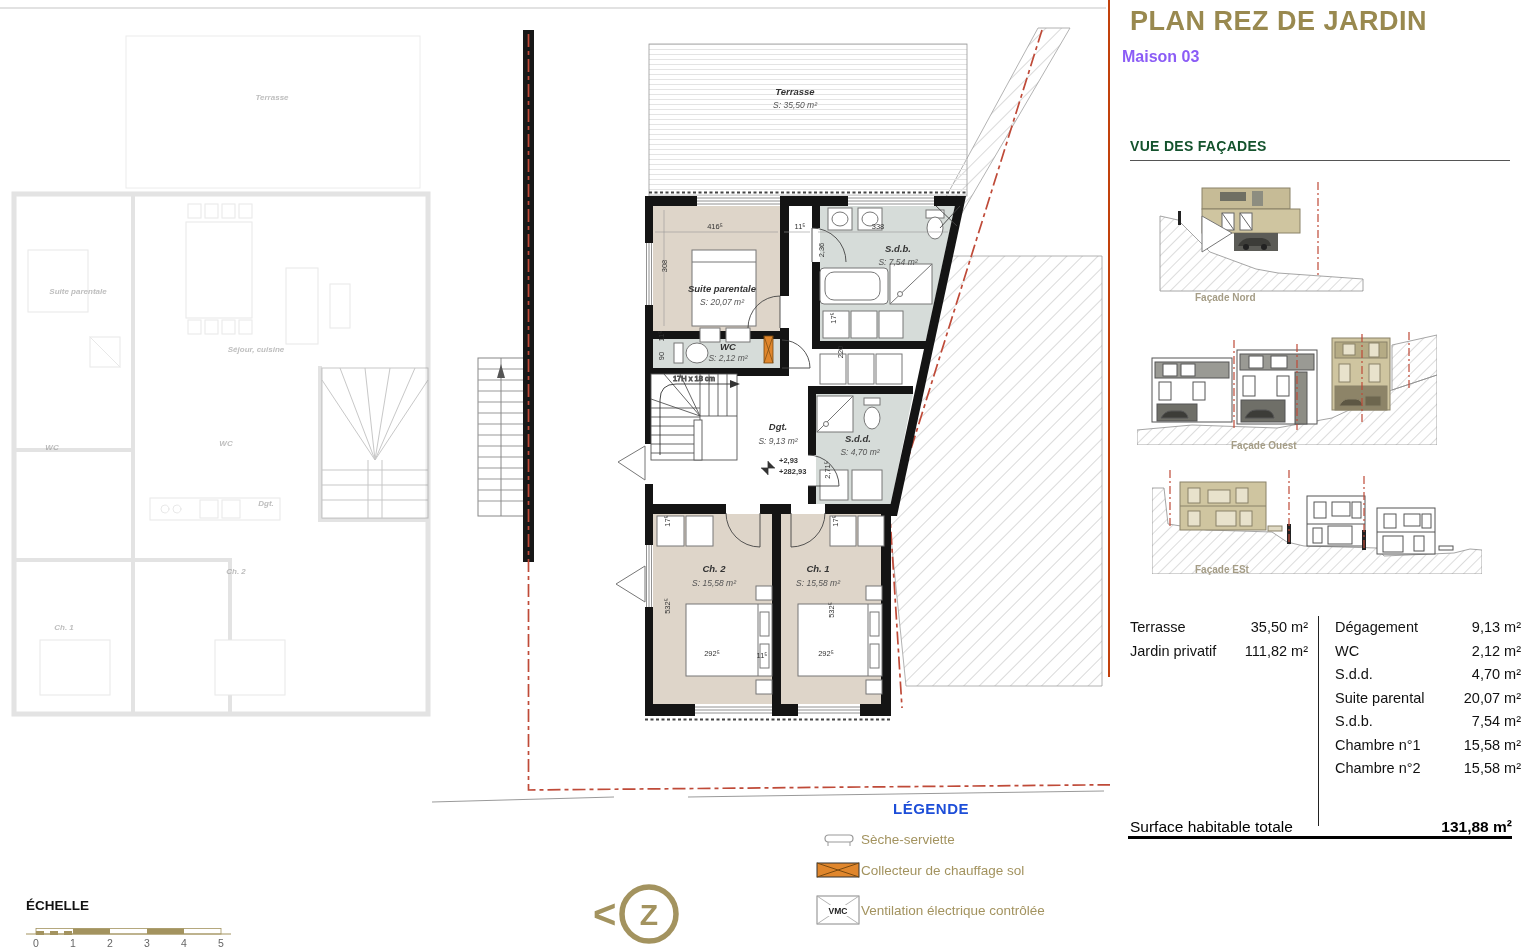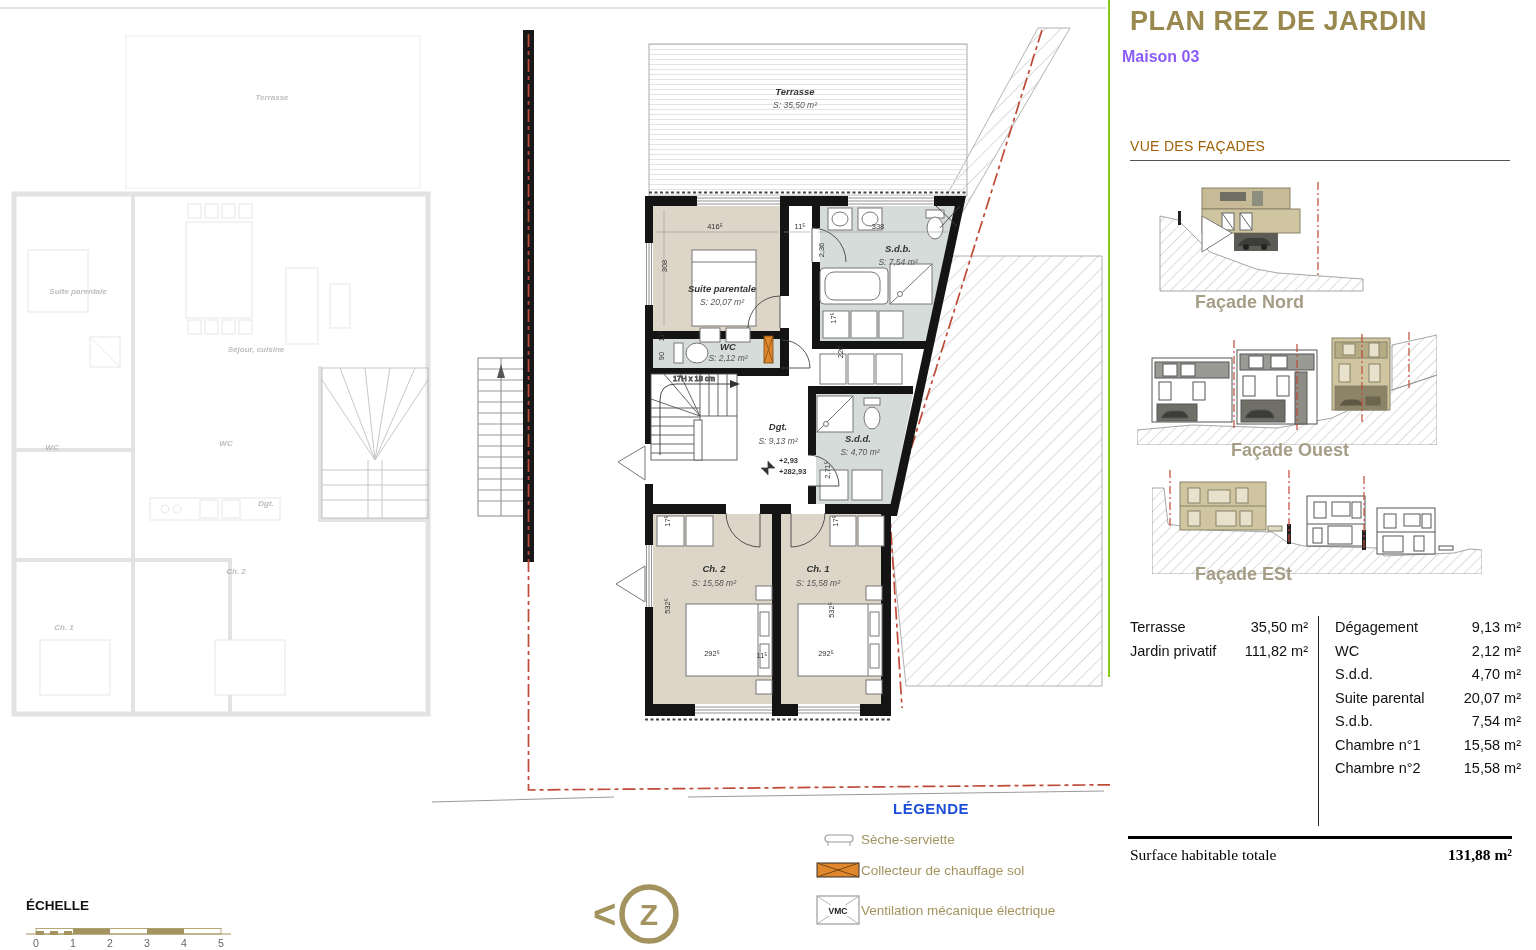--- a/index.html
+++ b/index.html
@@ -1,36 +1,36 @@
 <!DOCTYPE html>
 <html><head>
 <meta charset="utf-8">
 <style>
   html,body{margin:0;padding:0;background:#fff;}
   body{width:1536px;height:950px;position:relative;overflow:hidden;
        font-family:"Liberation Sans",sans-serif;color:#1a1a1a;}
   
   .panel{position:absolute;left:1108px;top:0;width:428px;height:677px;
-         border-left:2px solid #84cc16;box-sizing:border-box;background:#fff;}
+         border-left:2px solid #c2410c;box-sizing:border-box;background:#fff;}
   .panel .abs{position:absolute;}
   .title{left:20px;top:6px;font-size:27px;font-weight:bold;color:#99894f;letter-spacing:.5px;}
   .subtitle{left:12px;top:48px;font-size:16px;font-weight:bold;color:#8b5cf6;}
-  .fheading{left:20px;top:138px;font-size:14px;font-weight:normal;color:#a16207;letter-spacing:.3px;}
+  .fheading{left:20px;top:138px;font-size:14px;font-weight:bold;color:#14532d;letter-spacing:.3px;}
   .frule{left:20px;top:160px;width:380px;border-top:1.5px solid #555;}
-  .flabel{font-size:18px;font-weight:bold;color:#a59d86;}
+  .flabel{font-size:10px;font-weight:bold;color:#a59d86;}
   .atable{left:20px;top:612px;width:388px;height:214px;}
   .acol{position:absolute;top:4px;}
   .acol.l{left:0;width:178px;}
   .acol.r{left:188px;width:186px;border-left:1.5px solid #222;padding-left:16px;height:210px;}
   .arow{display:flex;justify-content:space-between;line-height:23.5px;font-size:14.5px;color:#111;}
   .arow b{font-weight:normal;}
   .totrule{left:18px;top:836px;width:384px;border-top:3.5px solid #000;}
   .totrow{left:20px;width:382px;display:flex;justify-content:space-between;font-size:15.5px;color:#000;}
   .totrow b{font-weight:bold;}
-  .t1{top:846px;font-family:Liberation Serif, serif;} .t2{top:873px;}
+  .t1{top:818px;} .t2{top:873px;}
   
   .legend{position:absolute;left:793px;top:800px;width:310px;}
   .lheading{margin-left:100px;font-size:15px;font-weight:bold;color:#1d4ed8;letter-spacing:.5px;}
   .lrow{display:flex;align-items:center;margin-top:14px;}
   .licon{width:68px;display:flex;justify-content:flex-end;}
   .llabel{font-size:13.5px;color:#a3935f;}
   
   .scalebox{position:absolute;left:10px;top:890px;}
   .compass{position:absolute;left:585px;top:876px;}
   svg text{font-family:"Liberation Sans",sans-serif;}
@@ -475,21 +475,21 @@
   </div>
   <div class="lrow">
     <div class="licon">
         <svg width="46" height="32">
           <rect x="2" y="2" width="42" height="28" fill="#fff" stroke="#888" stroke-width="1"></rect>
           <path d="M2,2 L44,30 M44,2 L2,30" stroke="#aaa" stroke-width="0.9"></path>
           <rect x="10" y="11" width="26" height="11" fill="#fff"></rect>
           <text x="23" y="20" text-anchor="middle" font-size="8.5" font-weight="bold" fill="#222">VMC</text>
         </svg>
       </div>
-    <div class="llabel">Ventilation mécanique électrique</div>
+    <div class="llabel">Ventilation électrique contrôlée</div>
   </div>
 </div>
 
 <div class="scalebox">
   <svg width="240" height="60" viewBox="0 0 240 60">
     <text x="16" y="20" font-size="13.5" font-weight="bold" fill="#111">ÉCHELLE</text>
     <line x1="16" y1="44" x2="221" y2="44" stroke="#a3935f" stroke-width="1"></line>
     <g fill="#a3935f">
       <rect x="26" y="41" width="8" height="4"></rect>
         <rect x="40" y="41" width="8" height="4"></rect>

